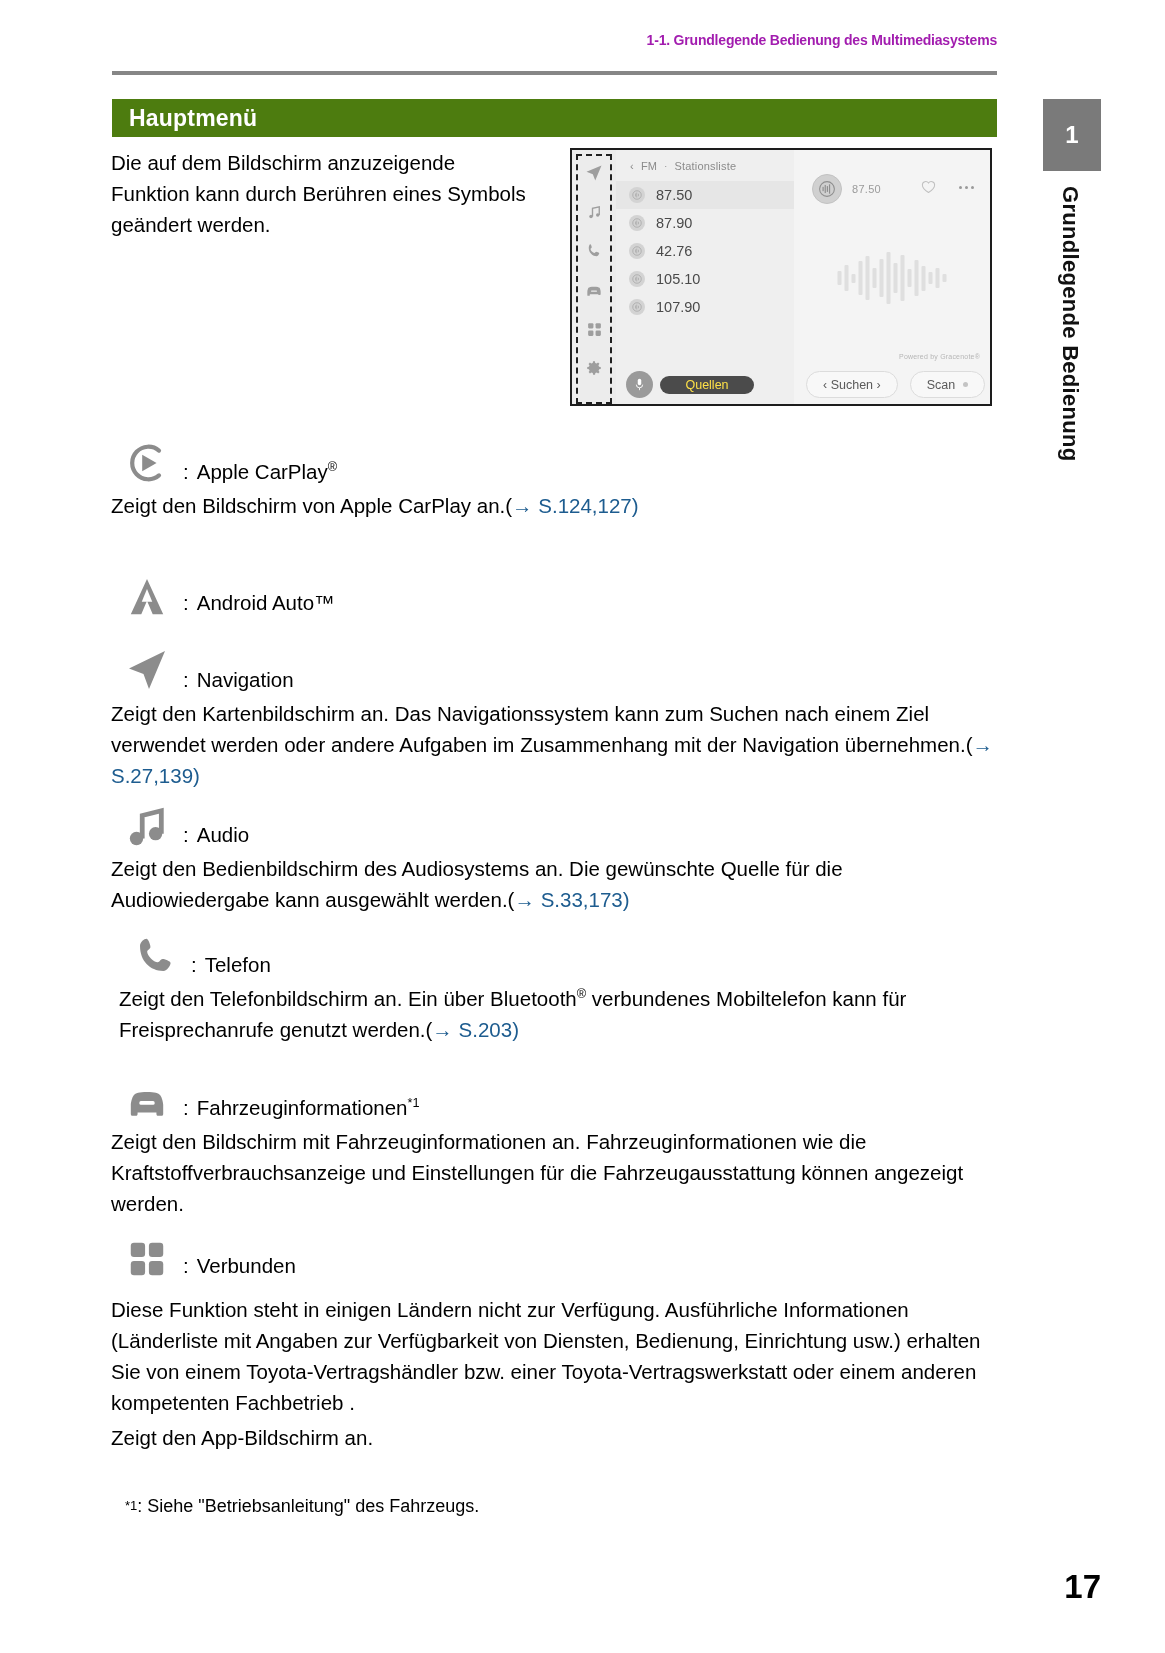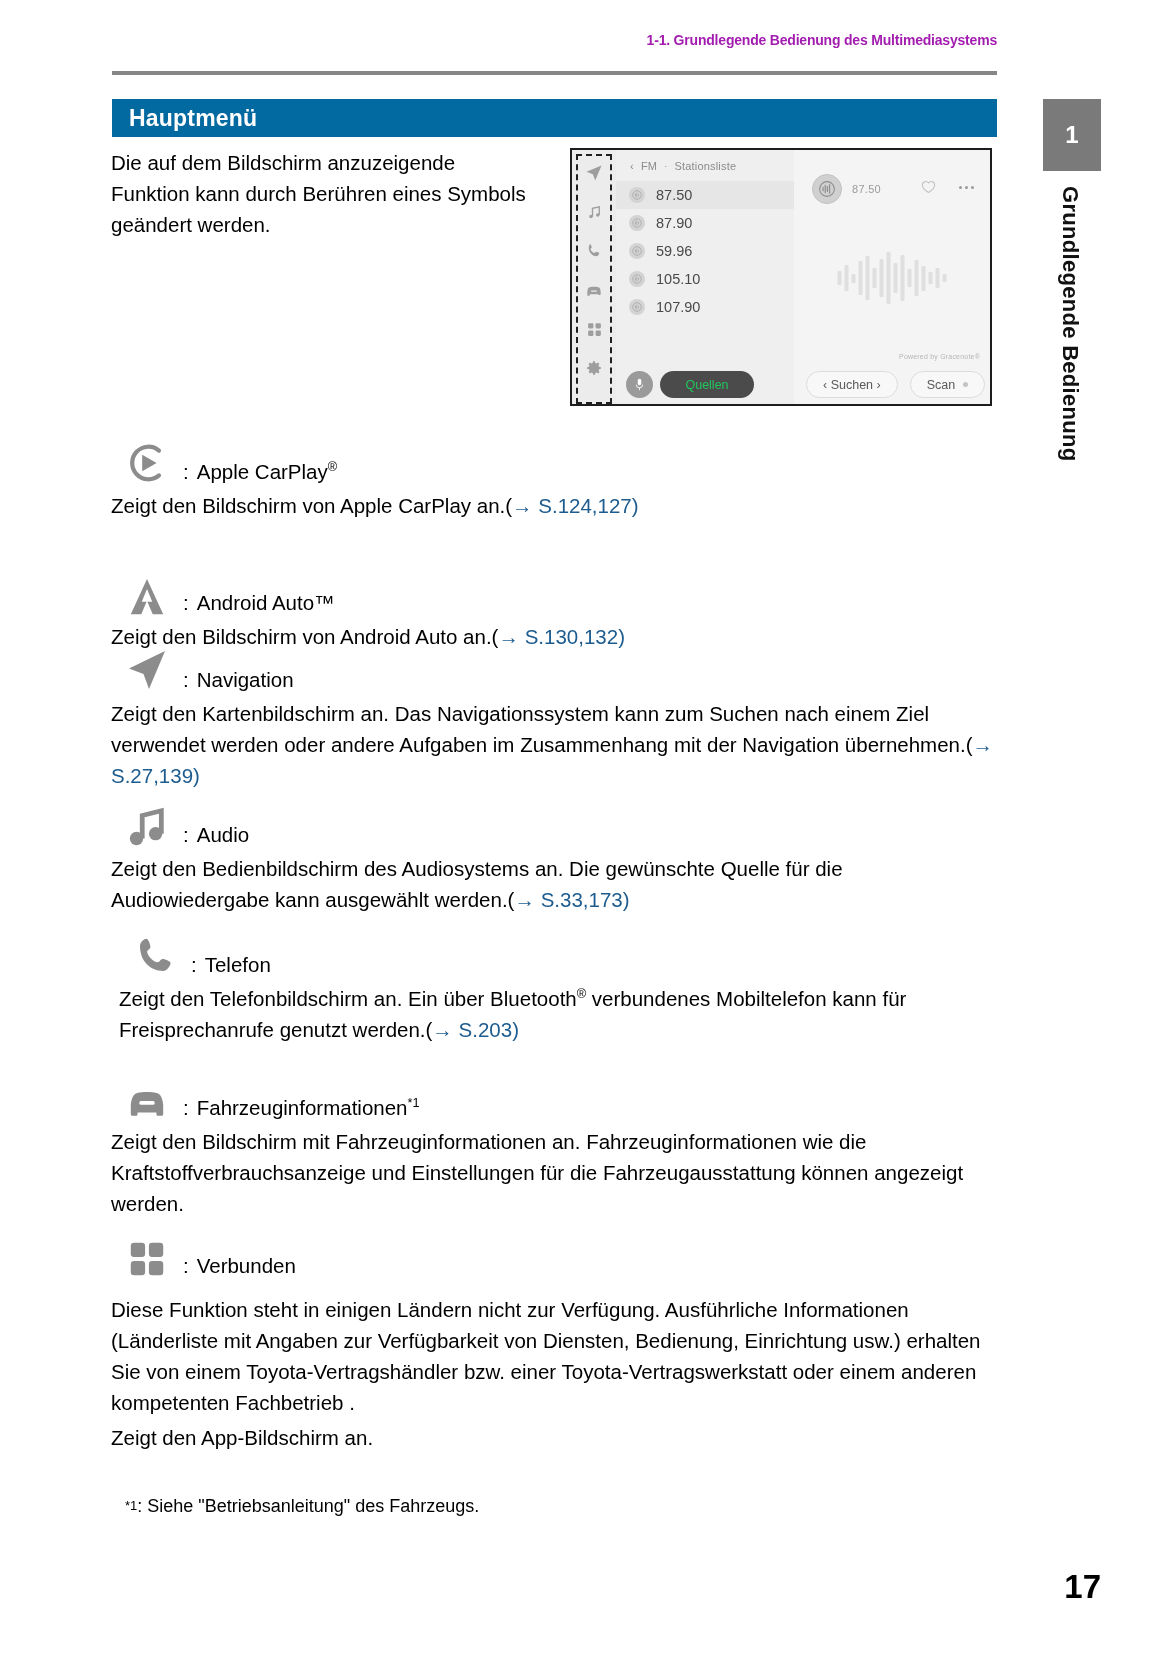--- a/index.html
+++ b/index.html
@@ -71,21 +71,21 @@
     line-height: 64px;
   }
 
   
   .section-bar {
     position: absolute;
     left: 112px;
     top: 99px;
     width: 885px;
     height: 38px;
-    background: #0369a1;
+    background: #4d7c0f;
     display: flex;
     align-items: center;
   }
   .section-bar span {
     color: #ffffff;
     font-size: 23px;
     font-weight: bold;
     padding-left: 17px;
     letter-spacing: 0.2px;
   }
@@ -196,25 +196,25 @@
     padding-left: 10px;
     box-sizing: border-box;
   }
   .mic-btn {
     width: 27px; height: 27px; border-radius: 50%;
     background: #9a9a9a;
     display: flex; align-items: center; justify-content: center;
     flex: none;
   }
   .src-btn {
-    height: 27px;
+    height: 18px;
     min-width: 94px;
     border-radius: 14px;
     background: #4b4b4b;
-    color: #22c55e;
+    color: #fde047;
     font-size: 12.5px;
     display: flex; align-items: center; justify-content: center;
     padding: 0 16px;
     box-sizing: border-box;
   }
 
   
   .hu-np {
     flex: 1;
     background: #f4f4f4;
@@ -428,21 +428,21 @@
         </div>
         <div class="st-row">
           <span class="st-dot">
             <svg width="10" height="10" viewBox="0 0 20 20">
                 <circle cx="10" cy="10" r="8.5" fill="none" stroke="#a2a2a2" stroke-width="1.4"></circle>
                 <rect x="6" y="7" width="1.3" height="6" fill="#a2a2a2"></rect>
                 <rect x="9" y="5" width="1.3" height="10" fill="#a2a2a2"></rect>
                 <rect x="12" y="7.5" width="1.3" height="5" fill="#a2a2a2"></rect>
               </svg>
           </span>
-          <span>59.96</span>
+          <span>42.76</span>
         </div>
         <div class="st-row">
           <span class="st-dot">
             <svg width="10" height="10" viewBox="0 0 20 20">
                 <circle cx="10" cy="10" r="8.5" fill="none" stroke="#a2a2a2" stroke-width="1.4"></circle>
                 <rect x="6" y="7" width="1.3" height="6" fill="#a2a2a2"></rect>
                 <rect x="9" y="5" width="1.3" height="10" fill="#a2a2a2"></rect>
                 <rect x="12" y="7.5" width="1.3" height="5" fill="#a2a2a2"></rect>
               </svg>
           </span>
@@ -549,21 +549,20 @@
       <div class="entry-ico">
         <svg width="46" height="40" viewBox="0 0 48 42">
           <path d="M24 2 41 39H30l-6-14-6 14H7z" fill="#8c8c8c"></path>
           <path d="M24 12.5 29.5 26h-11z" fill="#ffffff"></path>
         </svg>
       </div>
       <div class="entry-label">
         <span class="colon">:</span><span>Android Auto™</span>
       </div>
     </div>
-    <div class="body-text"><span>Zeigt den Bildschirm von Android Auto an.(</span><span class="ref">→ S.130,132</span><span class="ref">)</span></div>
   </div>
 
   <div class="entry" style="top:650px;">
     <div class="entry-head">
       <div class="entry-ico">
         <svg width="48" height="48" viewBox="0 0 48 48">
           <path d="M42 5 6 22.5l14.5 5.6L26 43z" fill="#8c8c8c"></path>
         </svg>
       </div>
       <div class="entry-label">

